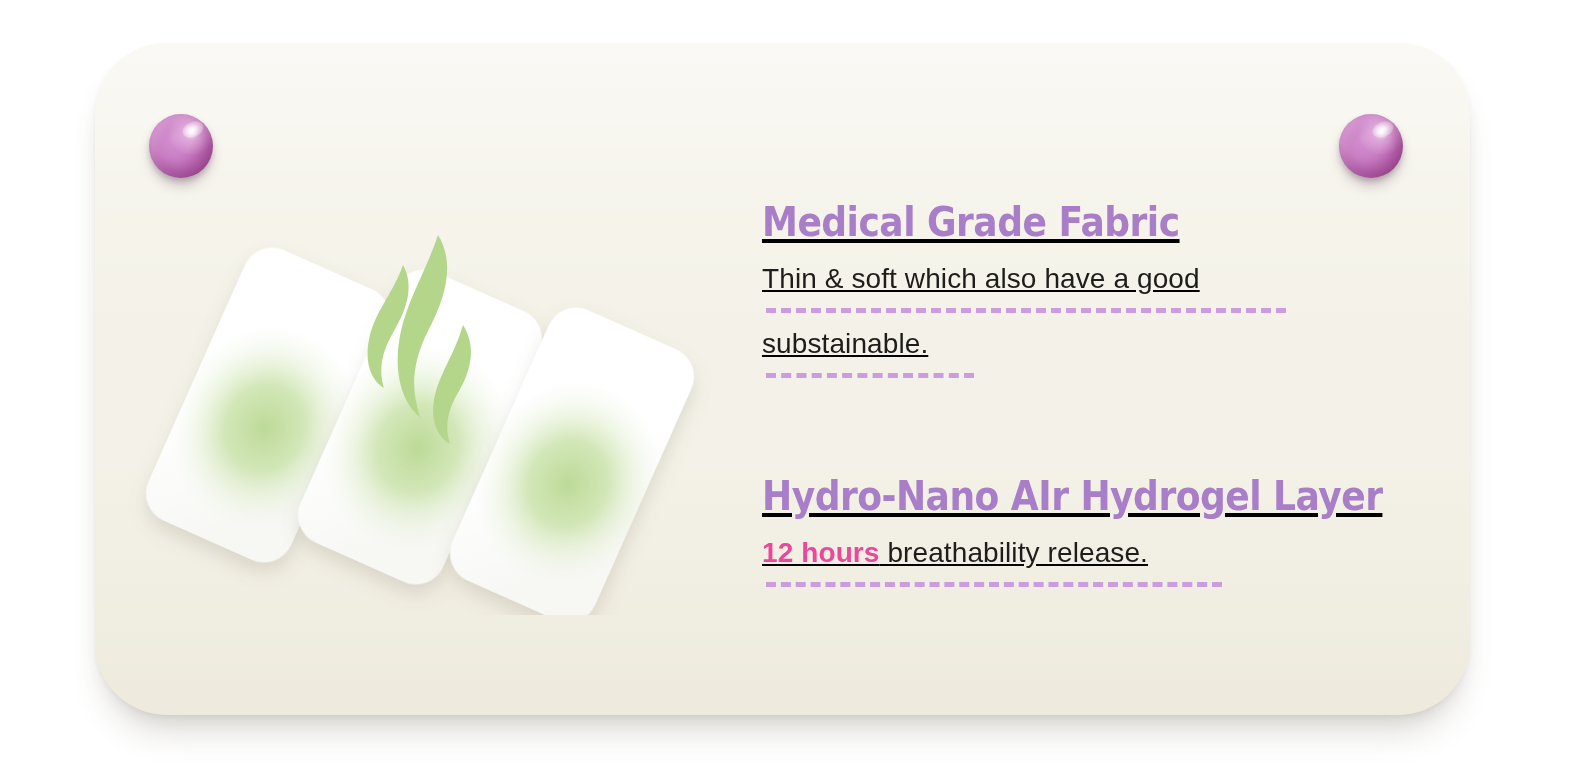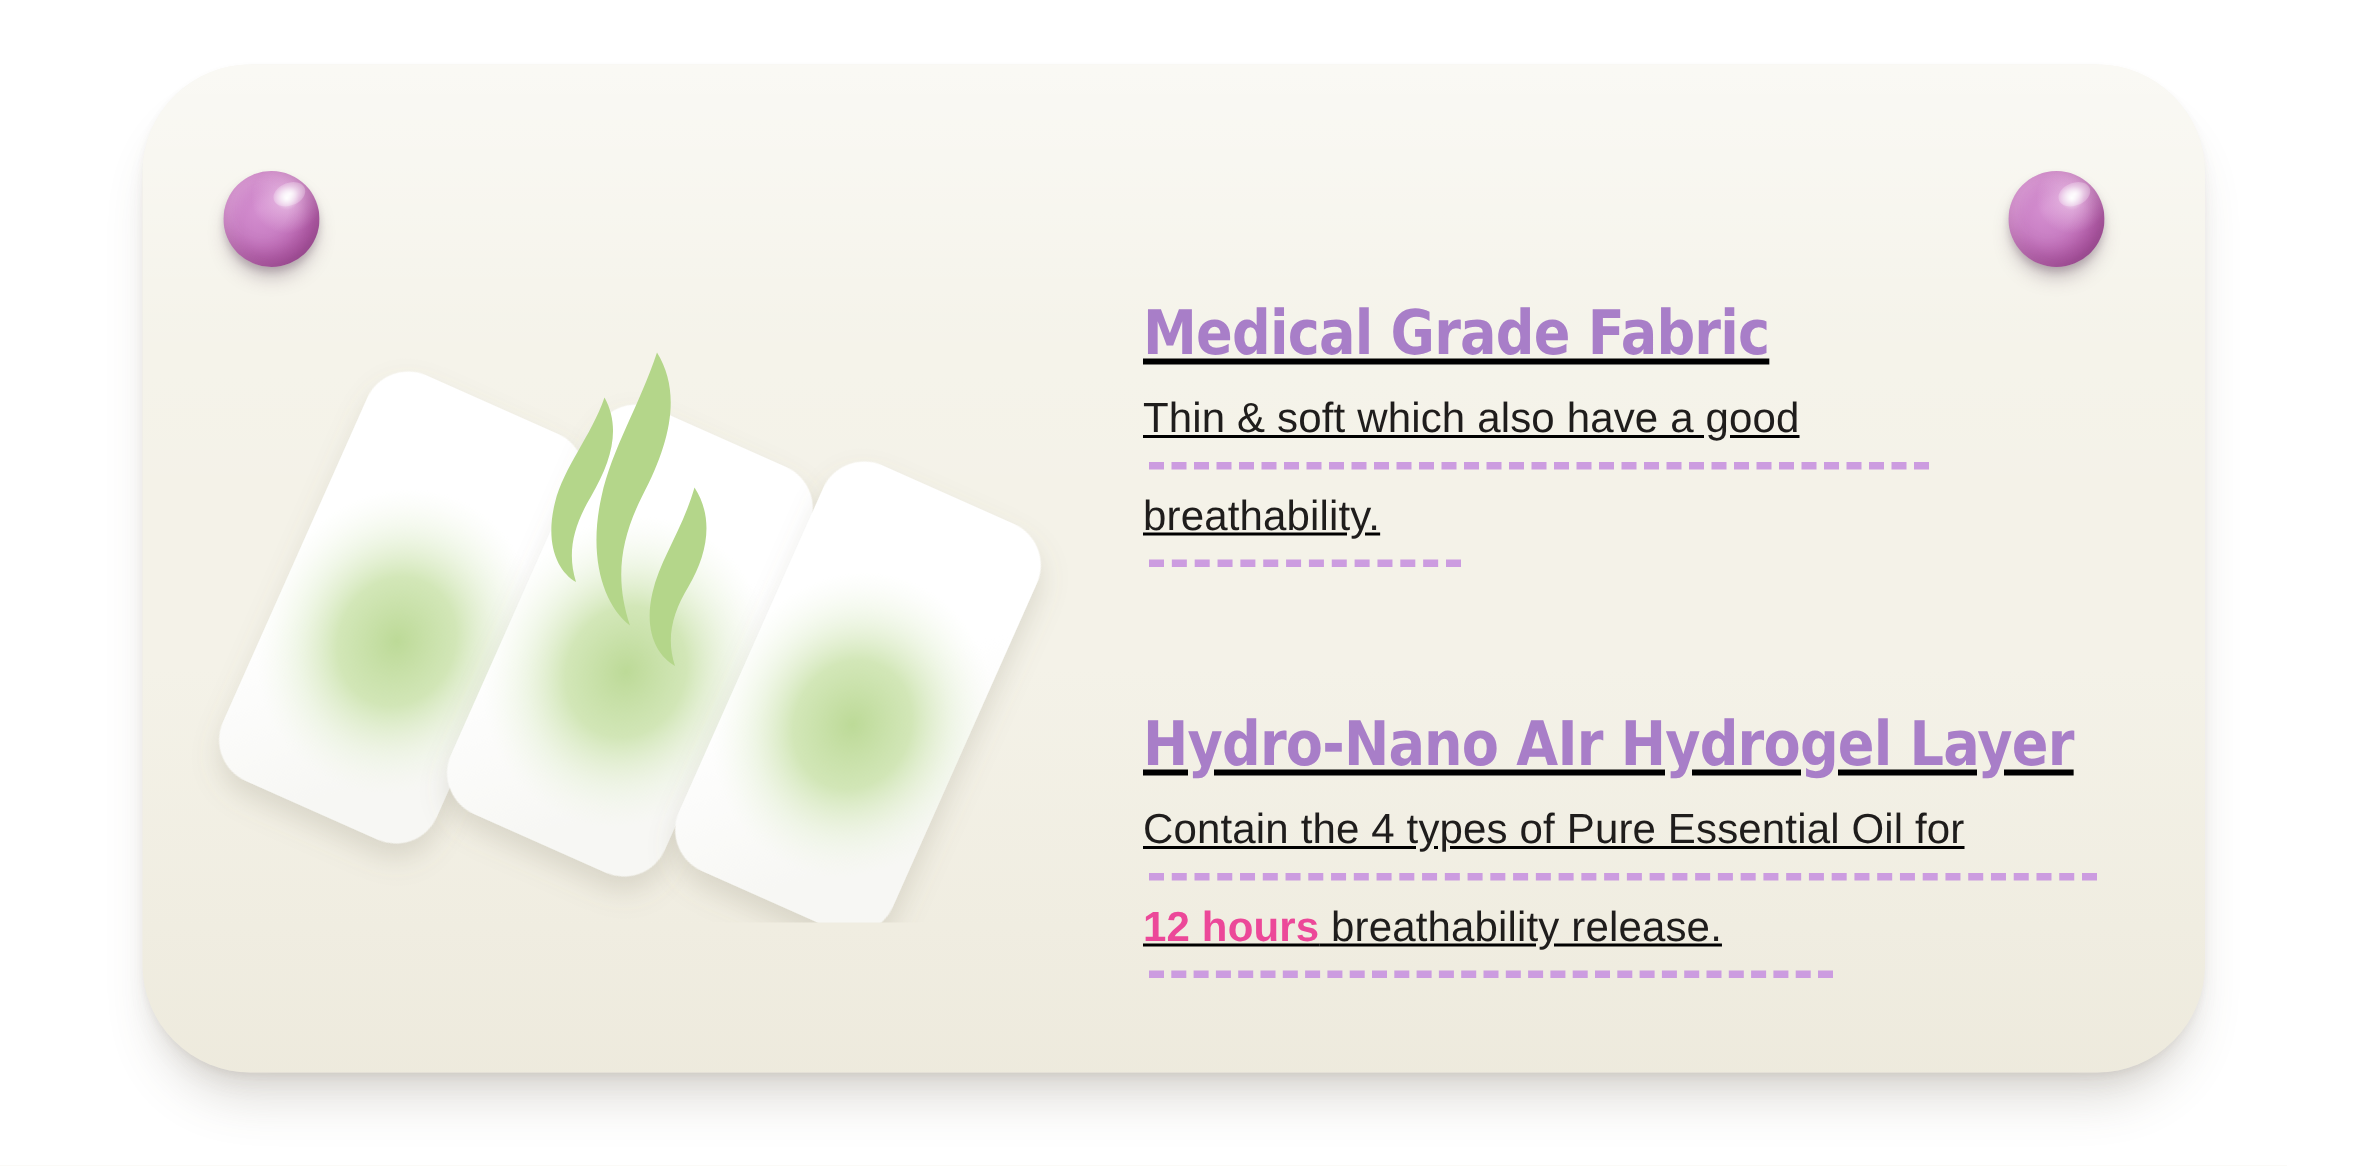--- a/index.html
+++ b/index.html
@@ -234,33 +234,29 @@
   <div class="text-col">
 
     <section class="feature">
       <h2 class="f-heading">Medical Grade Fabric</h2>
       <div class="f-lines">
         <div class="f-line">
           <span>Thin &amp; soft which also have a good</span>
           <span class="f-underline u-w1"></span>
         </div>
         <div class="f-line">
-          <span>breathability.</span>
+          <span>substainable.</span>
           <span class="f-underline u-w2"></span>
         </div>
       </div>
     </section>
 
     <section class="feature">
       <h2 class="f-heading">Hydro-Nano AIr Hydrogel Layer</h2>
       <div class="f-lines">
-        <div class="f-line">
-          <span>Contain the 4 types of Pure Essential Oil for</span>
-          <span class="f-underline u-w3"></span>
-        </div>
         <div class="f-line">
           <span class="hl">12 hours</span><span> breathability release.</span>
           <span class="f-underline u-w4"></span>
         </div>
       </div>
     </section>
 
   </div>
 
 </div>

